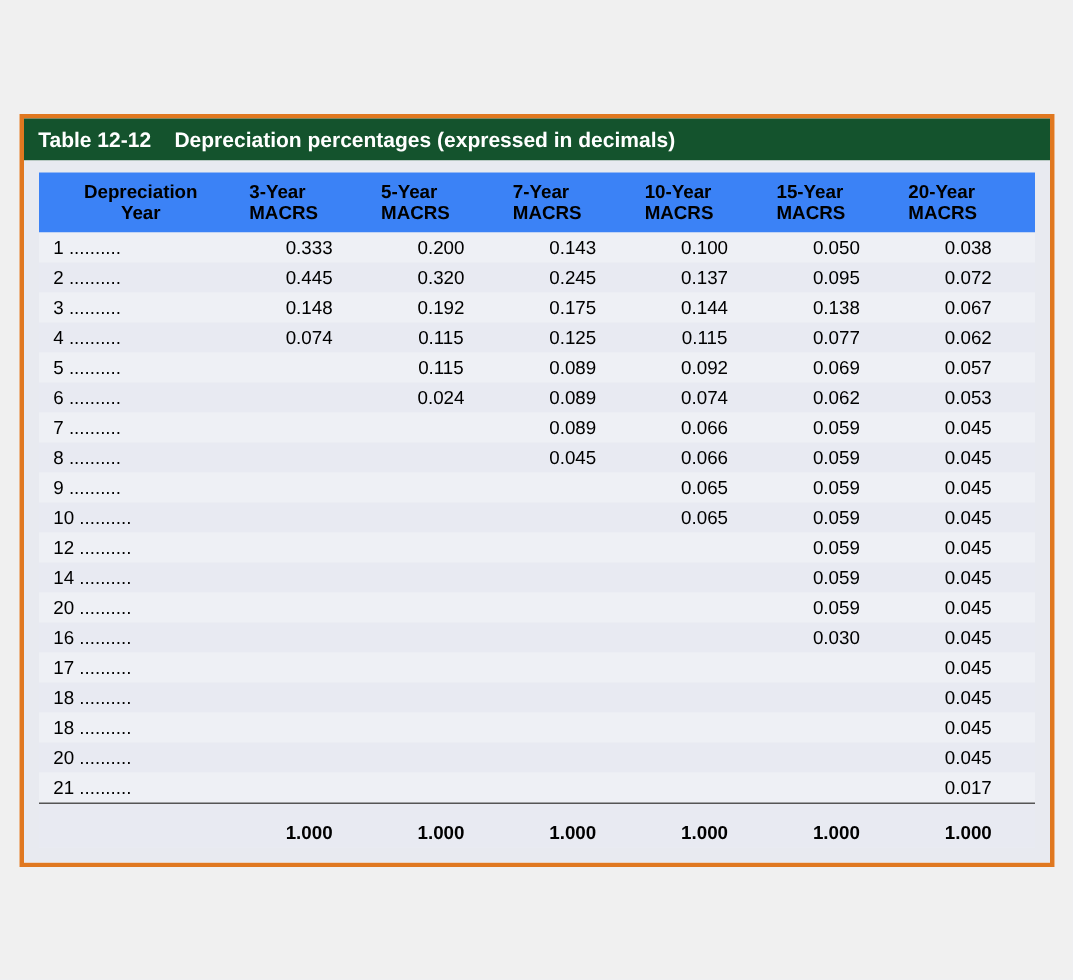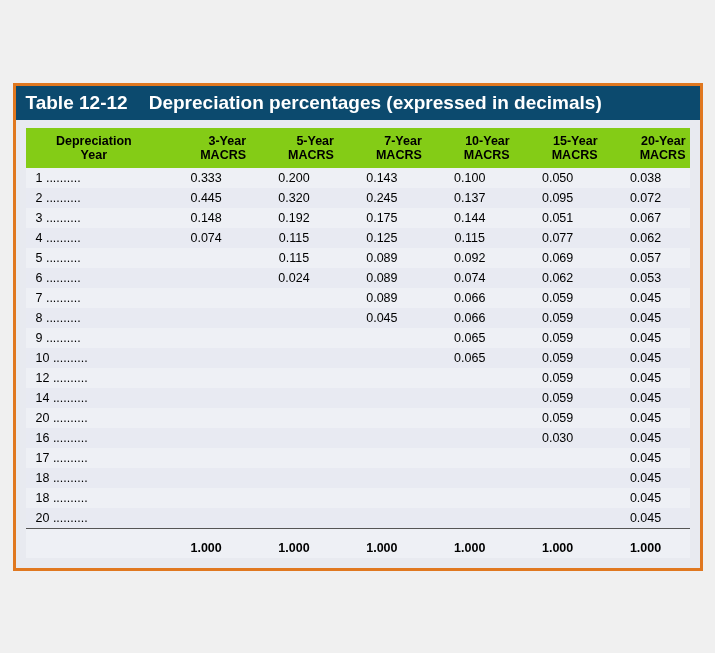--- a/index.html
+++ b/index.html
@@ -13,42 +13,42 @@
       font-family: Arial, sans-serif;
       font-size: 13px;
     }
     .outer-border {
       border: 3px solid #e07820;
       background: #ffffff;
       width: 690px;
       padding: 0;
     }
     .table-header {
-      background: #0c4a6e;
+      background: #14532d;
       padding: 6px 10px;
       color: #ffffff;
       font-weight: bold;
-      font-size: 19px;
+      font-size: 14px;
     }
     .table-container {
       padding: 8px 10px 10px 10px;
       background: #e8eaf0;
     }
     table {
       width: 100%;
       border-collapse: collapse;
       background: #eef0f5;
     }
     thead tr {
-      background: #84cc16;
+      background: #3b82f6;
       padding-left: 48px;
     }
     thead th {
       padding: 6px 4px;
-      text-align: right;
+      text-align: left;
       font-weight: bold;
       font-size: 12.5px;
       border: none;
       vertical-align: middle;
     }
     thead th.col-year {
       text-align: center;
     }
     tbody tr {
       background: #eef0f5;
@@ -113,21 +113,21 @@
             <td>0.137</td>
             <td>0.095</td>
             <td>0.072</td>
           </tr>
           <tr>
             <td class="year-cell">3 ..........</td>
             <td>0.148</td>
             <td>0.192</td>
             <td>0.175</td>
             <td>0.144</td>
-            <td>0.051</td>
+            <td>0.138</td>
             <td>0.067</td>
           </tr>
           <tr>
             <td class="year-cell">4 ..........</td>
             <td>0.074</td>
             <td>0.115</td>
             <td>0.125</td>
             <td>0.115</td>
             <td>0.077</td>
             <td>0.062</td>
@@ -251,20 +251,29 @@
           </tr>
           <tr>
             <td class="year-cell">20 ..........</td>
             <td></td>
             <td></td>
             <td></td>
             <td></td>
             <td></td>
             <td>0.045</td>
           </tr>
+          <tr>
+            <td class="year-cell">21 ..........</td>
+            <td></td>
+            <td></td>
+            <td></td>
+            <td></td>
+            <td></td>
+            <td>0.017</td>
+          </tr>
           <tr class="total-row">
             <td class="year-cell"></td>
             <td>1.000</td>
             <td>1.000</td>
             <td>1.000</td>
             <td>1.000</td>
             <td>1.000</td>
             <td>1.000</td>
           </tr>
         </tbody>

